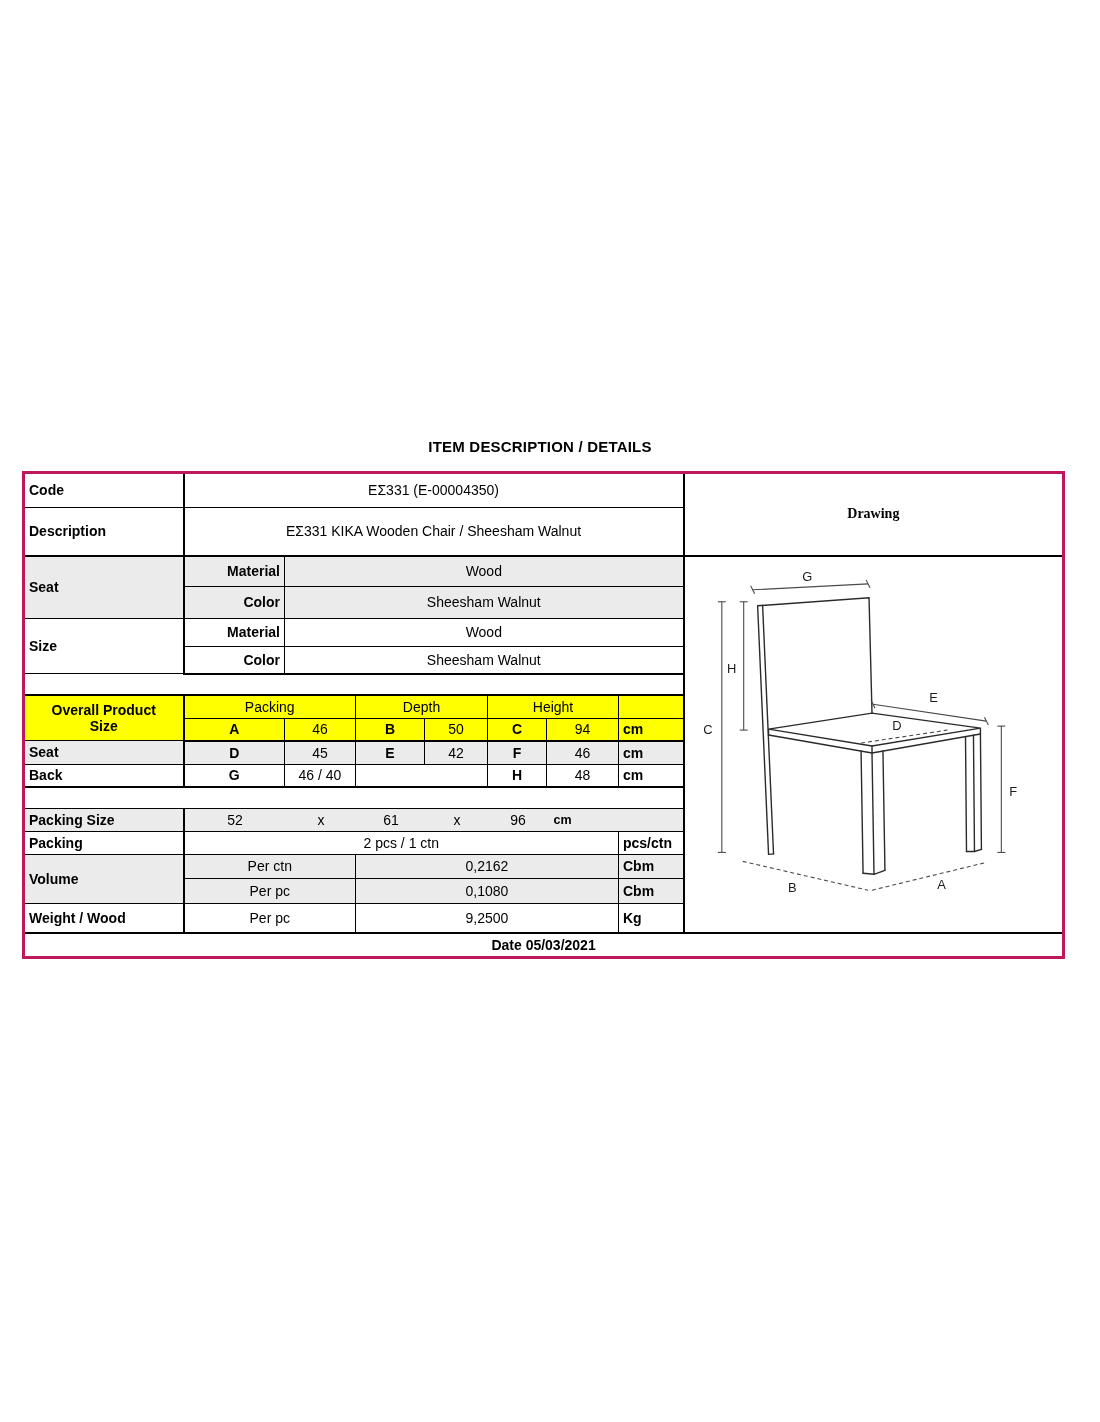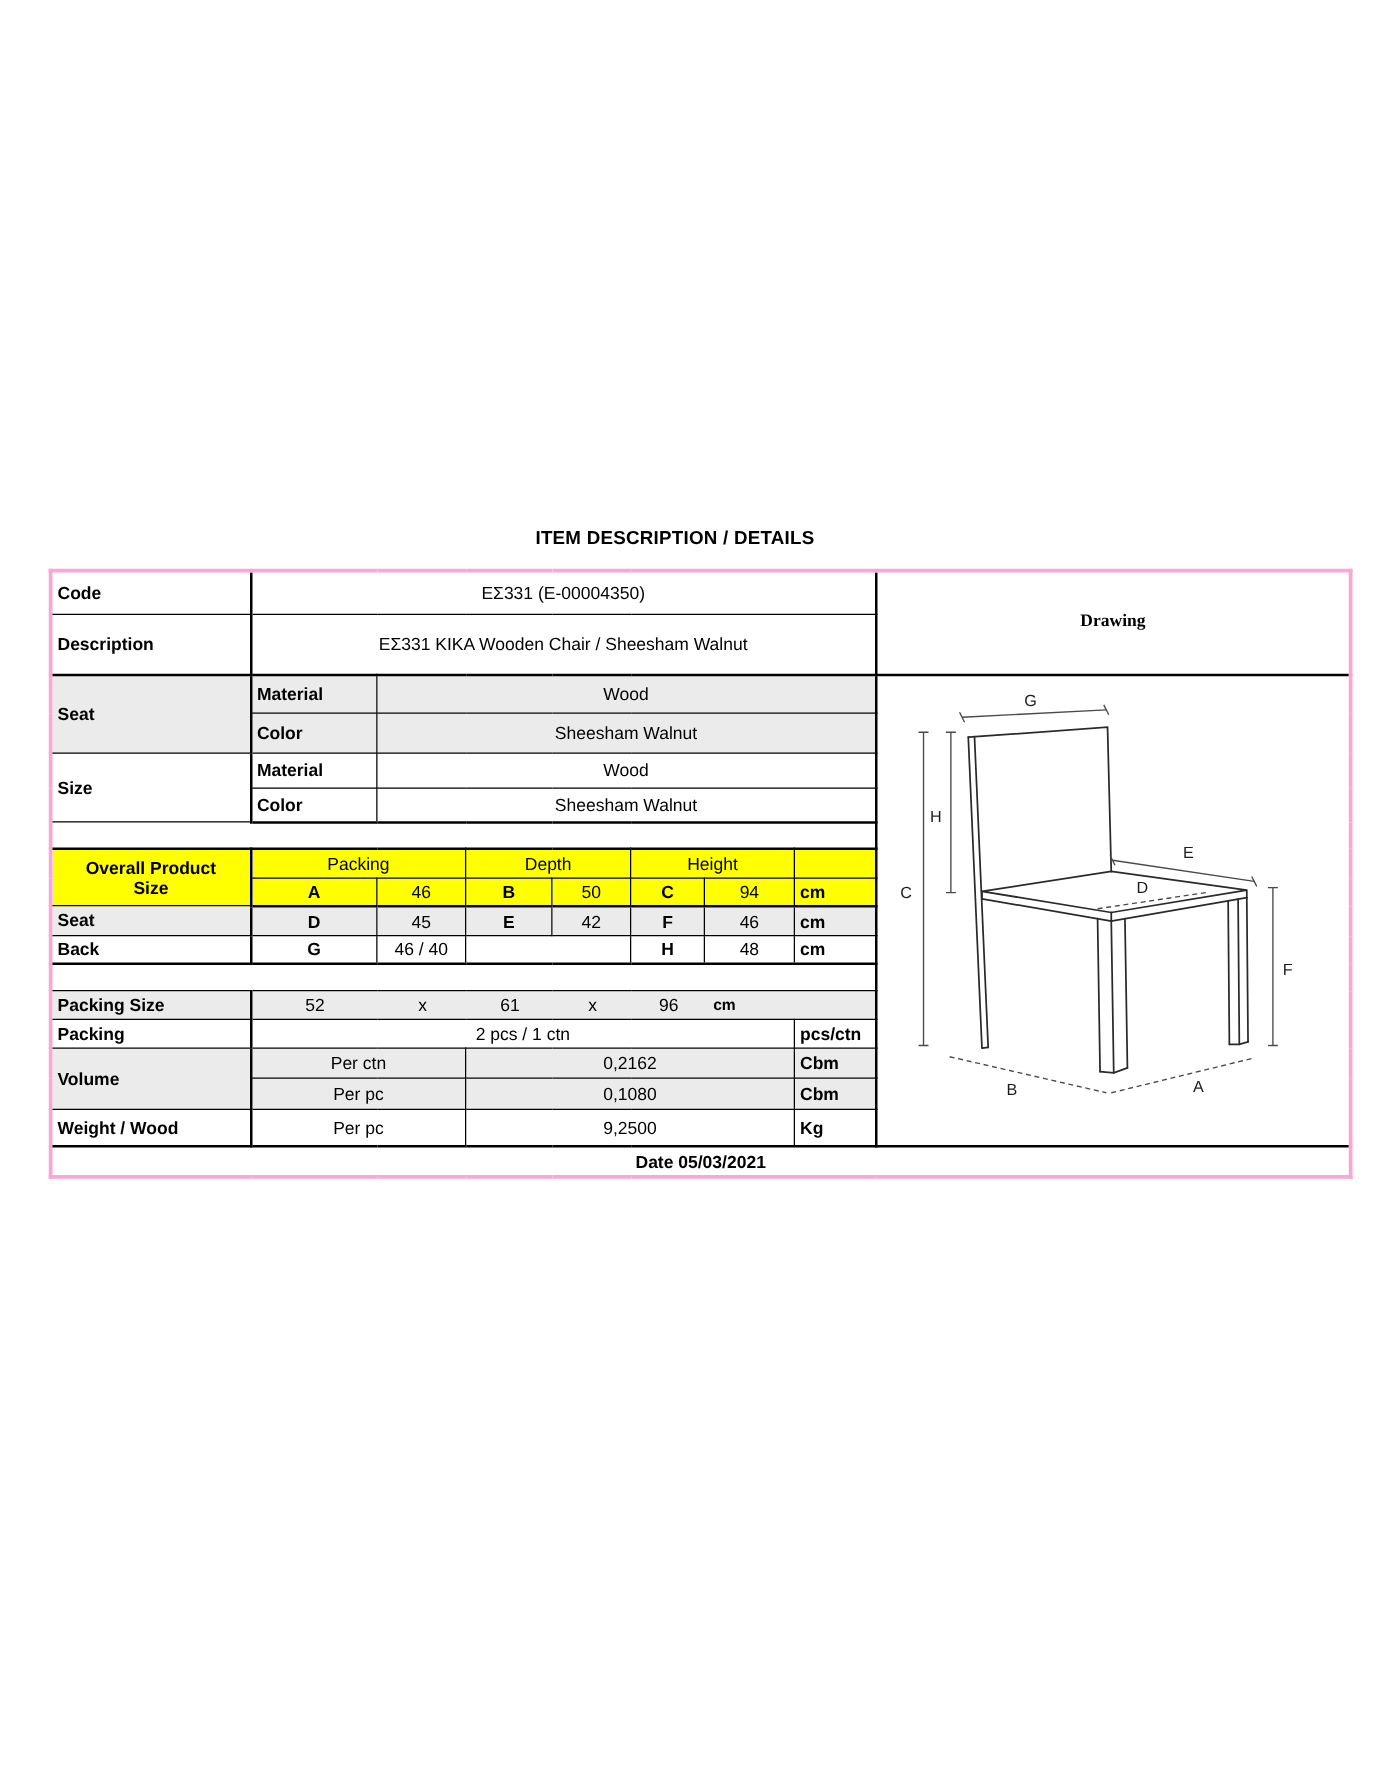--- a/index.html
+++ b/index.html
@@ -1,31 +1,31 @@
 <!DOCTYPE html>
 <html><head>
 <meta charset="utf-8">
 <style>
   html,body{margin:0;padding:0;background:#fff;}
   .page{position:relative;width:1100px;height:1045px;background:#ffffff;
-        font-family:"Liberation Sans", sans-serif;color:#000;}
+        font-family:"Liberation Sans", sans-serif;color:#000;margin-top:16px;}
   .doc-title{position:absolute;top:422px;left:0;width:1080px;text-align:center;
              font-size:15px;font-weight:bold;letter-spacing:.2px;}
-  table.spec{position:absolute;top:455px;left:39px;width:1040px;
+  table.spec{position:absolute;top:455px;left:22px;width:1040px;
              border-collapse:collapse;table-layout:fixed;
-             border:3px solid #f9a8d4;}
+             border:3px solid #be185d;}
   .spec td{border:1px solid #000;padding:0 4px;font-size:14px;line-height:1.15;
            vertical-align:middle;overflow:hidden;background:#fff;}
   
   .br2{border-right-width:2px !important;}
   .bl2{border-left-width:2px !important;}
   .bb2{border-bottom-width:2px !important;}
   
   .lbl{font-weight:bold;text-align:left;}
-  .sublbl{font-weight:bold;font-size:12.5px;text-align:left;}
+  .sublbl{font-weight:bold;font-size:12.5px;text-align:right;}
   .val{text-align:center;font-weight:normal;}
   .valb{text-align:center;font-weight:normal;}
   .letter{text-align:center;font-weight:bold;}
   .num{text-align:center;font-weight:normal;}
   .unit{font-weight:bold;font-size:12.5px;text-align:left;}
   .yellow{background:#FFFF00 !important;}
   .gray{background:#EBEBEB !important;}
   .ops-cell{text-align:center;font-weight:bold;}
   .drawing-head{text-align:center;font-weight:bold;font-size:15px;font-family:Liberation Serif, serif;}
   .date-cell{text-align:center;font-weight:bold;font-size:13.5px;}

